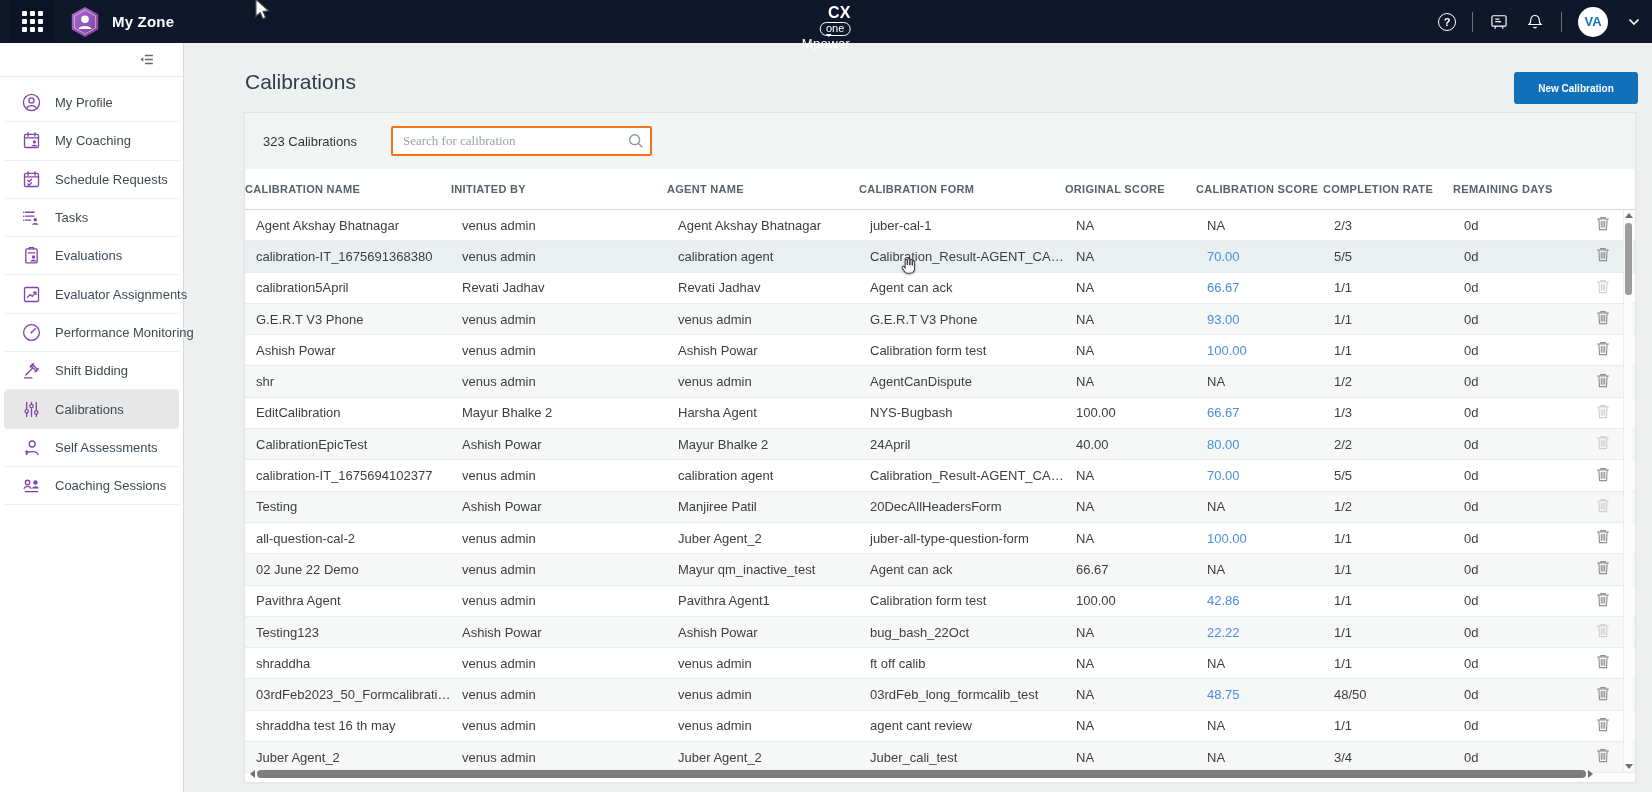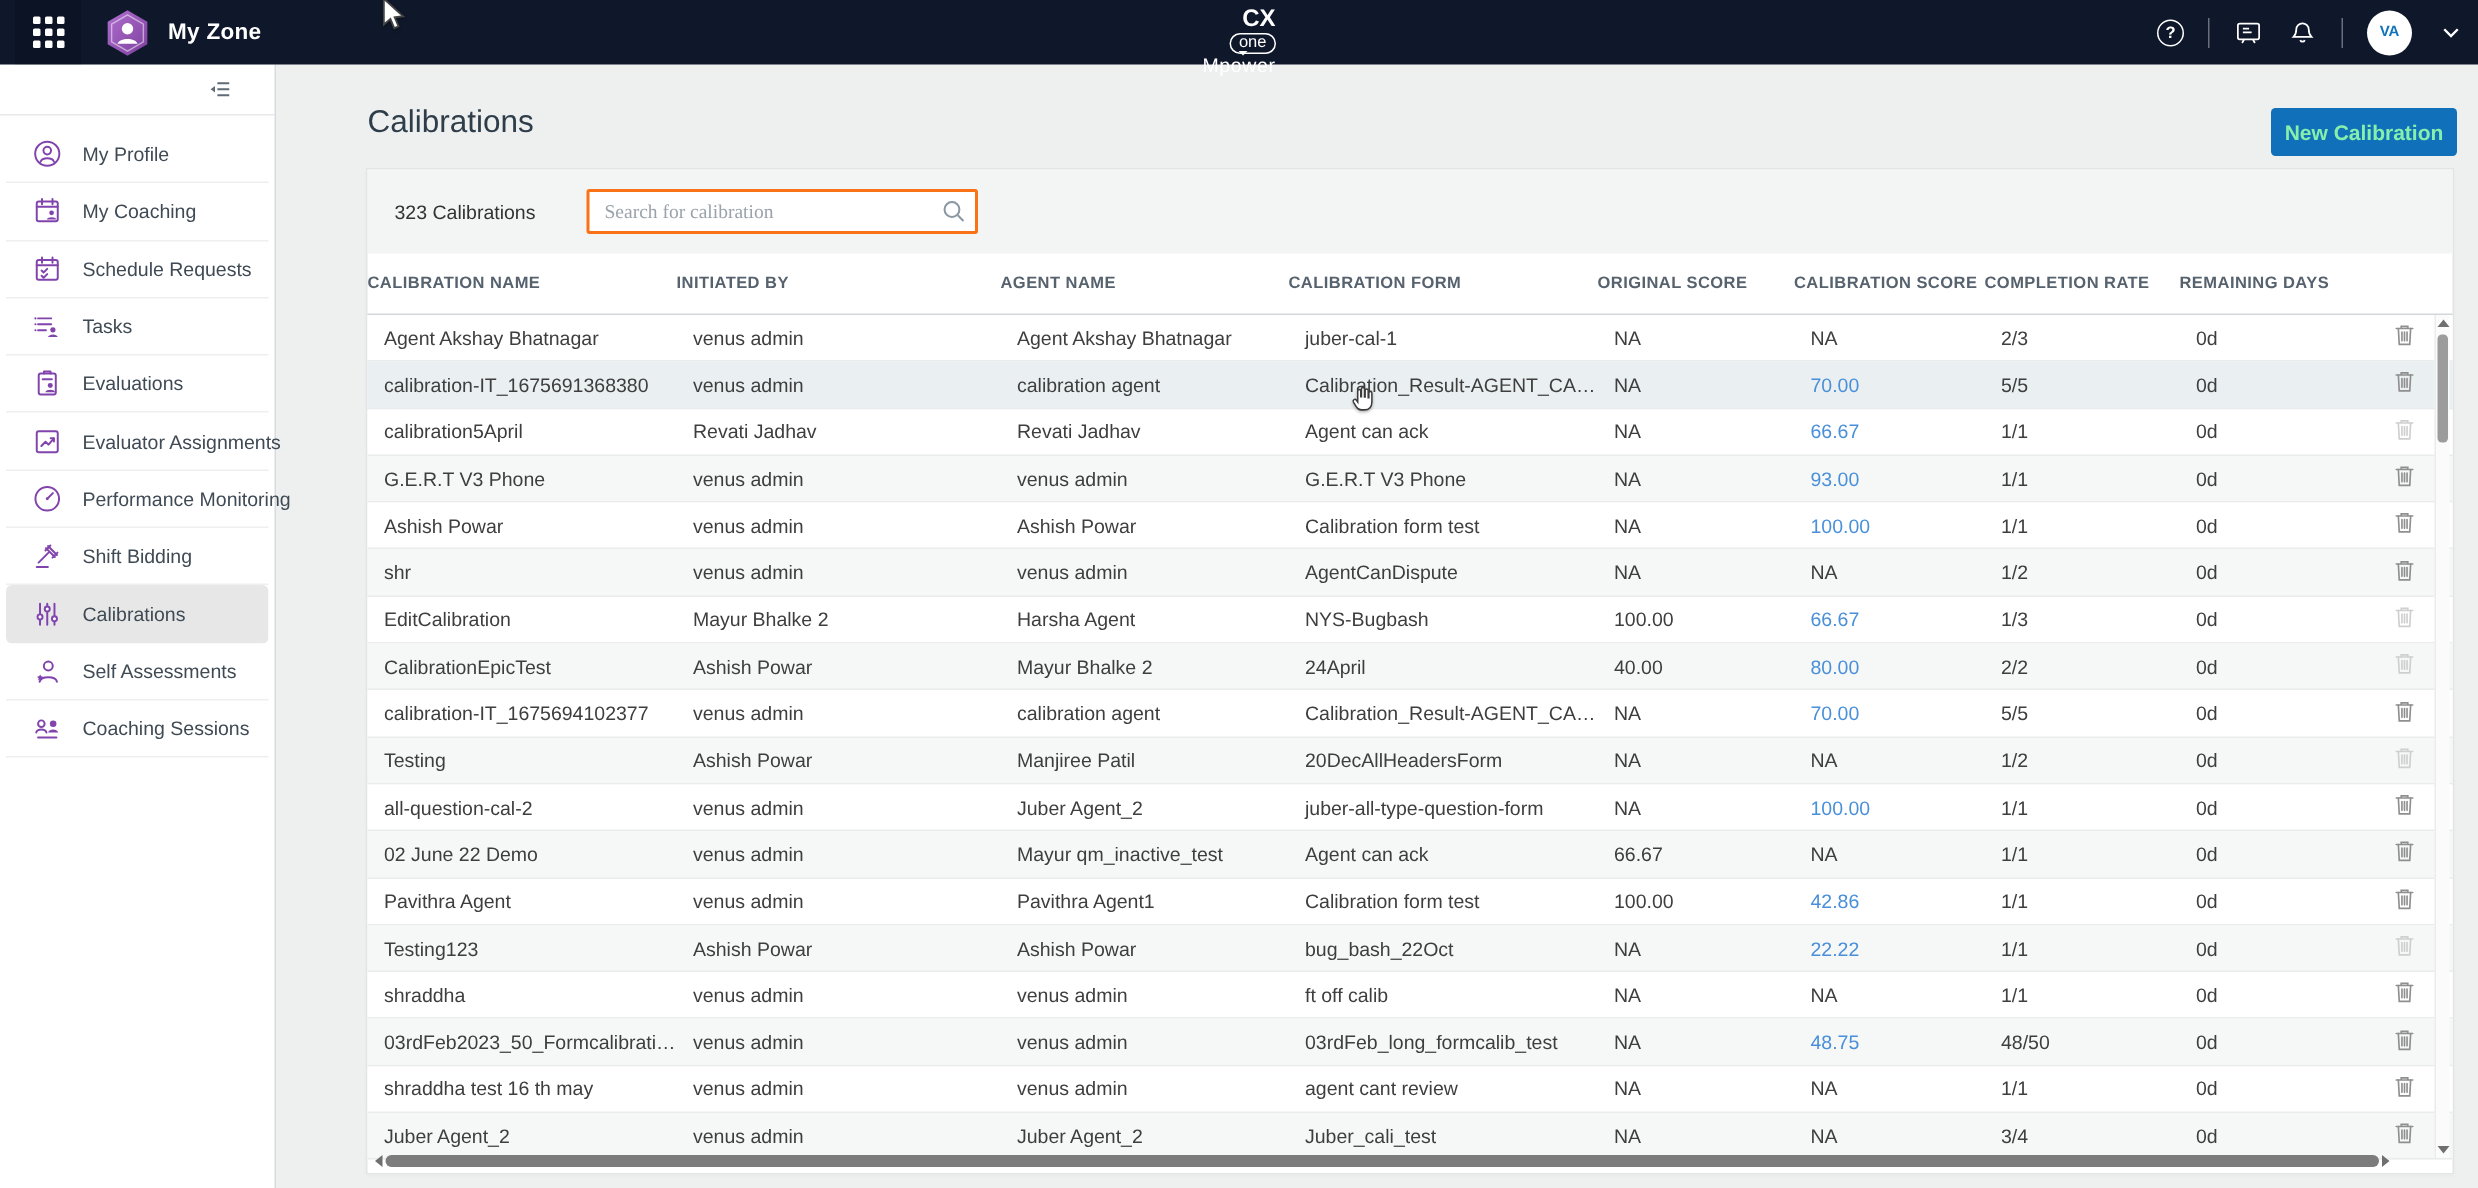--- a/index.html
+++ b/index.html
@@ -16,39 +16,39 @@
   .cx-logo { position:absolute; left:826px; top:5px; transform:translateX(-50%); text-align:left; line-height:1.05; }
   .cx-line1 { font-size:16px; font-weight:700; display:flex; align-items:flex-end;flex-direction:column; }
   .one-bubble { font-size:11px; font-weight:400; border:1.4px solid #fff; border-radius:9px; padding:0 5px 1px 5px; margin-left:2px; position:relative; }
   .one-bubble:after { content:""; position:absolute; left:5px; bottom:-5px; border:3px solid transparent; border-top-color:#fff; }
   .cx-line2 { font-size:13px; font-weight:400; letter-spacing:.4px; margin-top:1px; }
   .tb-right { position:absolute; right:8px; top:0; height:43px; display:flex; align-items:center; gap:16px; }
   .tb-icon { width:20px; height:20px; display:inline-flex; align-items:center; justify-content:center; cursor:pointer; }
   .tb-icon svg { width:20px; height:20px; stroke:#fff; fill:none; stroke-width:1.4; }
   .help-circle { width:18px; height:18px; border:1.5px solid #fff; border-radius:50%; font-size:11px; font-weight:700; display:flex; align-items:center; justify-content:center; cursor:pointer; }
   .tb-divider { width:1px; height:20px; background:rgba(255,255,255,.38); }
-  .avatar { width:30px; height:30px; background:#fff; color:#1173ba; border-radius:50%; font-size:10px; font-weight:700; display:flex; align-items:center; justify-content:center; cursor:pointer; }
+  .avatar { width:30px; height:30px; background:#fff; color:#1173ba; border-radius:50%; font-size:13px; font-weight:700; display:flex; align-items:center; justify-content:center; cursor:pointer; }
   .chev svg { width:12px; height:8px; stroke:#fff; fill:none; stroke-width:1.6; }
 
   
   .sidebar { position:absolute; top:43px; left:0; width:184px; bottom:0; background:#fff; border-right:1px solid #d8dbdd; z-index:20; }
   .side-head { height:34px; display:flex; align-items:center; justify-content:flex-end; padding-right:26px; border-bottom:1px solid #e6e8e9; }
   .collapse-btn { width:22px; height:22px; cursor:pointer; display:flex; align-items:center; justify-content:center; }
   .collapse-btn svg { width:19px; height:19px; }
   .side-menu { padding-top:7px; }
   .side-item { height:38.3px; display:flex; align-items:center; gap:13px; padding-left:17px; margin:0 4px; border-bottom:1px solid #efefef; cursor:pointer; }
   .side-item.active { background:#e7e7e7; border-radius:4px; border-color:transparent; }
   .side-icon { width:21px; height:21px; color:#8144ad; flex:0 0 auto; display:flex; }
   .side-icon svg { width:21px; height:21px; stroke:currentColor; fill:none; stroke-width:1.5; stroke-linecap:round; stroke-linejoin:round; }
   .side-label { font-size:13px; color:#3f4a54; white-space:nowrap; }
 
   
   .main { position:absolute; left:218px; top:43px; right:0; bottom:0; background:#eef0f0; }
   .page-title { position:absolute; left:27px; top:27px; font-size:21px; font-weight:500; color:#2e3d49; }
-  .new-cal-btn { position:absolute; left:1296px; top:29px; width:124px; height:32px; background:#1070b9; color:#86efac; border:none; border-radius:3px; font-family:inherit; font-size:14px; font-weight:700; cursor:pointer; }
+  .new-cal-btn { position:absolute; left:1296px; top:29px; width:124px; height:32px; background:#1070b9; color:#ffffff; border:none; border-radius:3px; font-family:inherit; font-size:10px; font-weight:700; cursor:pointer; }
 
   .card { position:absolute; left:26px; top:69px; width:1392px; height:671px; background:#fff; border:1px solid #e3e4e5; box-shadow:0 1px 2px rgba(0,0,0,.04); }
   .toolbar { height:56px; background:#f3f4f4; display:flex; align-items:center; }
   .count-label { margin-left:18px; font-size:13px; color:#333; width:110px; }
   .search-box { position:relative; margin-left:18px; width:261px; height:30px; }
   .search-box input { width:100%; height:100%; border:2px solid #f97316; border-radius:2px; background:#fff; padding:0 30px 0 10px; font-family:Liberation Serif, serif; font-size:13px; color:#a16207; outline:none; }
   .search-box input::placeholder { color:#9aa3ab; }
   .search-icon { position:absolute; right:7px; top:6px; width:18px; height:18px; }
   .search-icon svg { width:18px; height:18px; stroke:#8b98a4; fill:none; stroke-width:1.5; }
 

